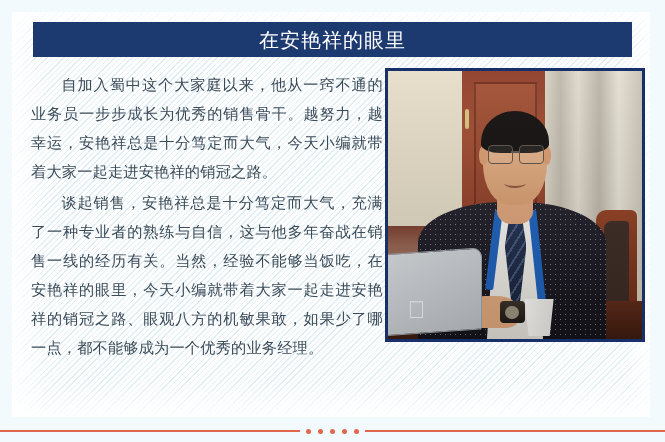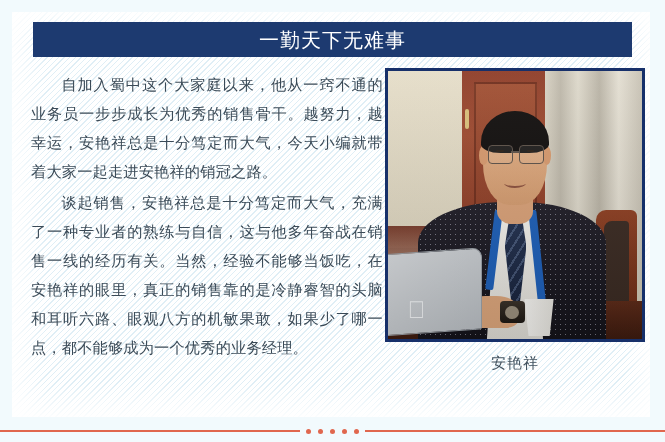--- a/index.html
+++ b/index.html
@@ -294,26 +294,26 @@
 </head>
 <body>
 
 <div class="page">
 
   <div class="striped-panel">
     <div class="panel-fade"></div>
   </div>
 
   <div class="title-bar">
-    <span class="title-text">一勤天下无难事</span>
+    <span class="title-text">在安艳祥的眼里</span>
   </div>
 
   <div class="article">
     <p class="para">自加入蜀中这个大家庭以来，他从一窍不通的业务员一步步成长为优秀的销售骨干。越努力，越幸运，安艳祥总是十分笃定而大气，今天小编就带着大家一起走进安艳祥的销冠之路。</p>
-    <p class="para">谈起销售，安艳祥总是十分笃定而大气，充满了一种专业者的熟练与自信，这与他多年奋战在销售一线的经历有关。当然，经验不能够当饭吃，在安艳祥的眼里，真正的销售靠的是冷静睿智的头脑和耳听六路、眼观八方的机敏果敢，如果少了哪一点，都不能够成为一个优秀的业务经理。</p>
+    <p class="para">谈起销售，安艳祥总是十分笃定而大气，充满了一种专业者的熟练与自信，这与他多年奋战在销售一线的经历有关。当然，经验不能够当饭吃，在安艳祥的眼里，今天小编就带着大家一起走进安艳祥的销冠之路、眼观八方的机敏果敢，如果少了哪一点，都不能够成为一个优秀的业务经理。</p>
   </div>
 
   <div class="photo-frame">
     <div class="photo-inner">
       <div class="bg-wall-left"></div>
       <div class="bg-curtain"></div>
       <div class="bg-door"></div>
       <div class="bg-door-panel"></div>
       <div class="bg-door-handle"></div>
       <div class="bg-wall-lower"></div>
@@ -345,21 +345,20 @@
       <div class="hand"></div>
       <div class="watch"></div>
       <div class="watch-face"></div>
       <div class="cup"></div>
       <div class="laptop"></div>
       <div class="apple-logo"></div>
       <div class="photo-sheen"></div>
     </div>
   </div>
 
-  <div class="caption">安艳祥</div>
 
   <div class="divider">
     <div class="divider-line"></div>
     <div class="divider-dots">
       <span class="divider-dot"></span>
       <span class="divider-dot"></span>
       <span class="divider-dot"></span>
       <span class="divider-dot"></span>
       <span class="divider-dot"></span>
     </div>

